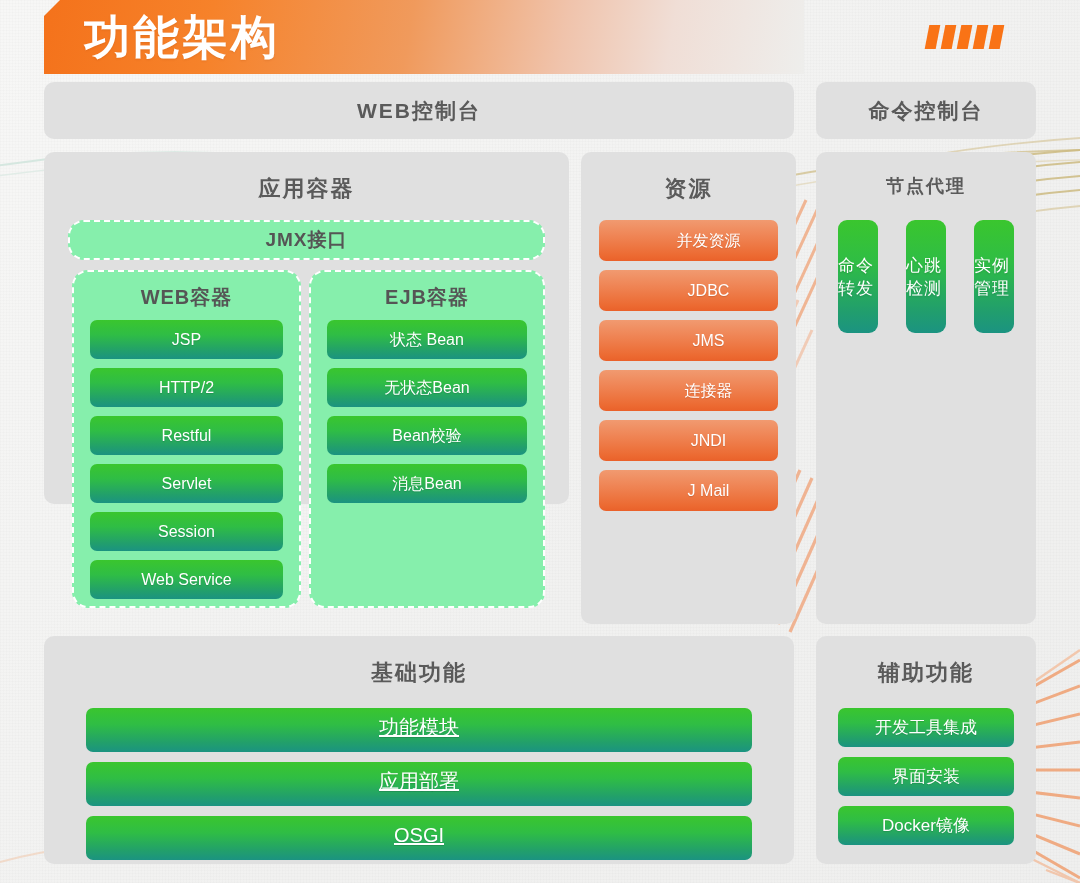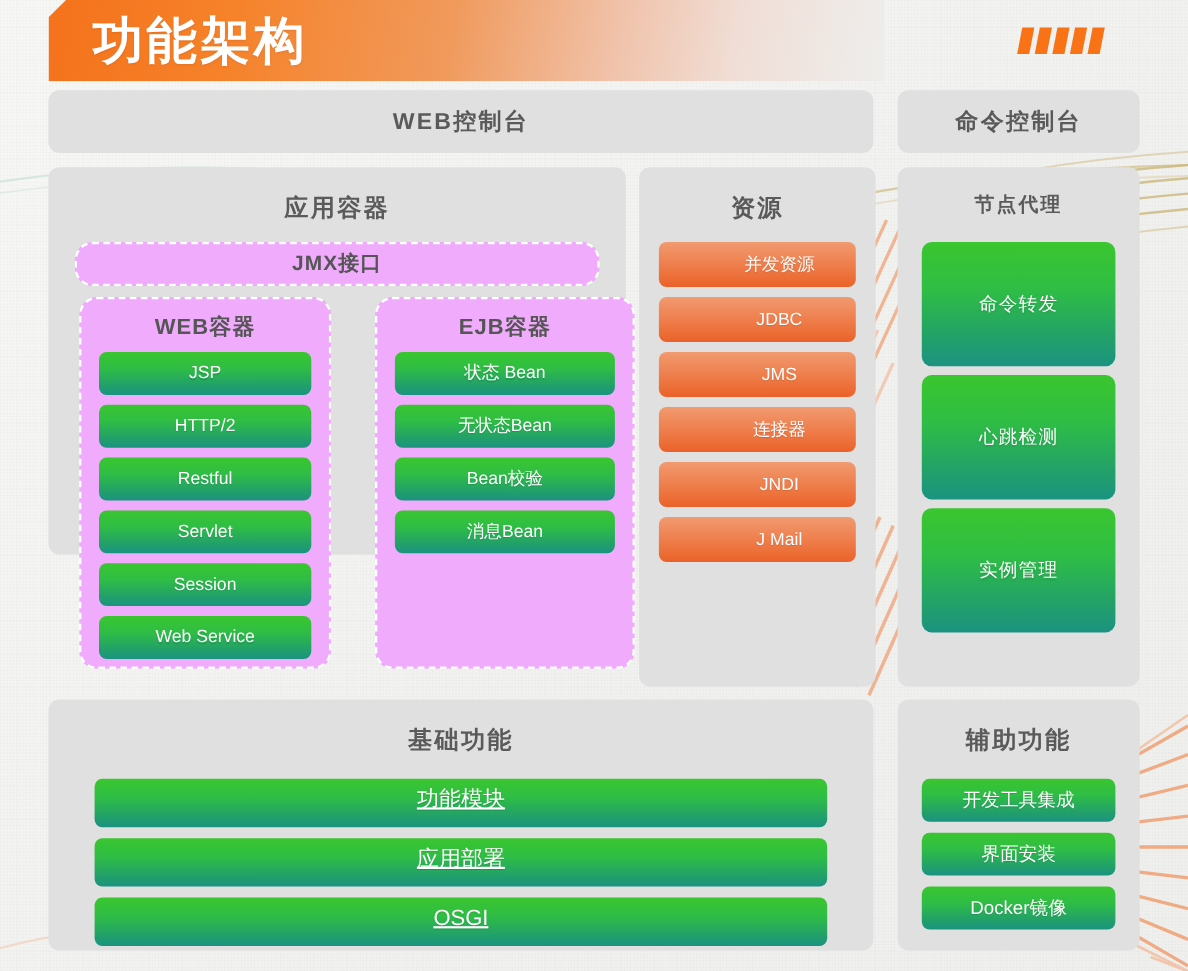--- a/index.html
+++ b/index.html
@@ -58,48 +58,48 @@
   
   #app-container{left:44px;top:152px;width:525px;height:352px;}
   #app-container > .panel-title{font-size:22px;margin-top:22px;}
   #resources{left:581px;top:152px;width:215px;height:472px;}
   #resources > .panel-title{font-size:22px;margin-top:22px;}
   #node-agent{left:816px;top:152px;width:220px;height:472px;}
   #node-agent > .panel-title{font-size:18px;margin-top:22px;}
 
   
   .inner{
-    background:#f0abfc;
+    background:#86efac;
     border:2px dashed #ffffff;
     border-radius:16px;
     box-sizing:border-box;
   }
   #jmx{position:absolute;left:24px;top:68px;width:477px;height:40px;}
   #jmx .inner-title{font-size:19px;font-weight:bold;color:#555;line-height:36px;text-align:center;letter-spacing:1px;}
   #web-box{position:absolute;left:28px;top:118px;width:229px;height:338px;}
-  #ejb-box{position:absolute;left:265px;top:118px;width:236px;height:338px;margin-left:32px;}
+  #ejb-box{position:absolute;left:265px;top:118px;width:236px;height:338px;}
   .inner-head{font-size:20px;font-weight:bold;color:#555;text-align:center;margin-top:12px;letter-spacing:1px;}
 
   
   .pill-list{position:absolute;left:16px;right:16px;top:48px;display:flex;flex-direction:column;gap:9px;}
   .pill{
     height:39px;line-height:39px;text-align:center;
     border-radius:7px;color:#ffffff;font-size:16px;
     box-sizing:border-box;
     text-shadow:0 1px 1px rgba(0,0,0,.13);
   }
   .green{background:linear-gradient(180deg,#3ac62e 0%,#2fbd45 38%,#22a06a 78%,#1b9381 100%);}
   .orange{background:linear-gradient(180deg,#f19a70 0%,#ef8454 40%,#ec6b33 85%,#ea612a 100%);padding-left:40px;}
 
   
   #res-list{position:absolute;left:18px;right:18px;top:68px;display:flex;flex-direction:column;gap:9px;}
   #res-list .pill{height:41px;line-height:41px;font-size:16px;}
 
   
-  #agent-list{position:absolute;left:22px;right:22px;top:68px;display:flex;flex-direction:column;gap:8px;}
+  #agent-list{position:absolute;left:22px;right:22px;top:68px;display:flex;flex-direction:row;gap:28px;}
   .card{
     height:113px;border-radius:9px;color:#fff;
     display:flex;align-items:center;justify-content:center;
     font-size:17px;letter-spacing:1px;
     text-shadow:0 1px 2px rgba(0,0,0,.15);
   }
 
   
   #base-func{left:44px;top:636px;width:750px;height:228px;}
   #base-func > .panel-title{font-size:22px;margin-top:22px;}

